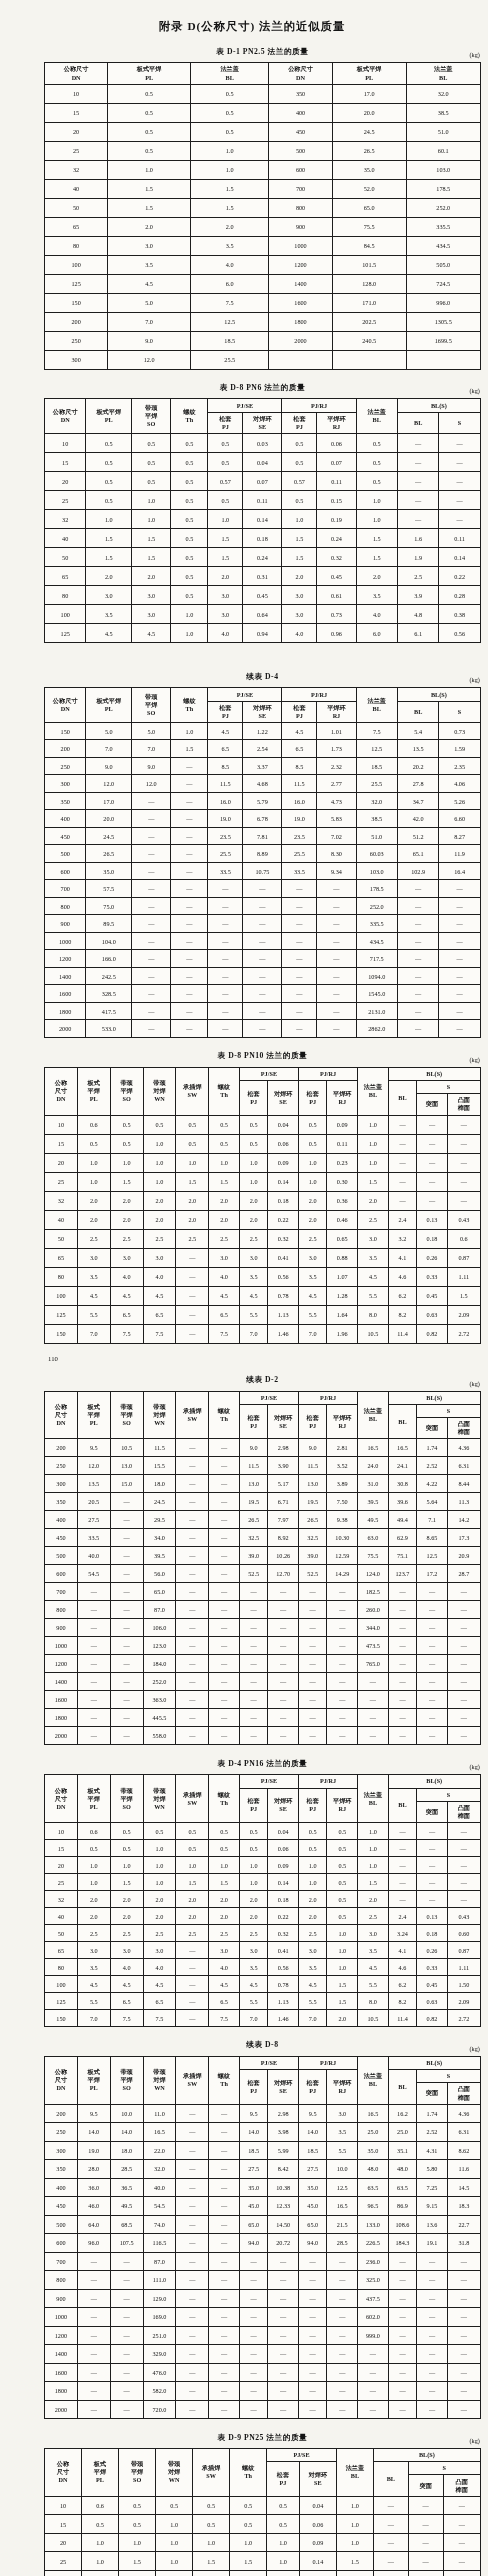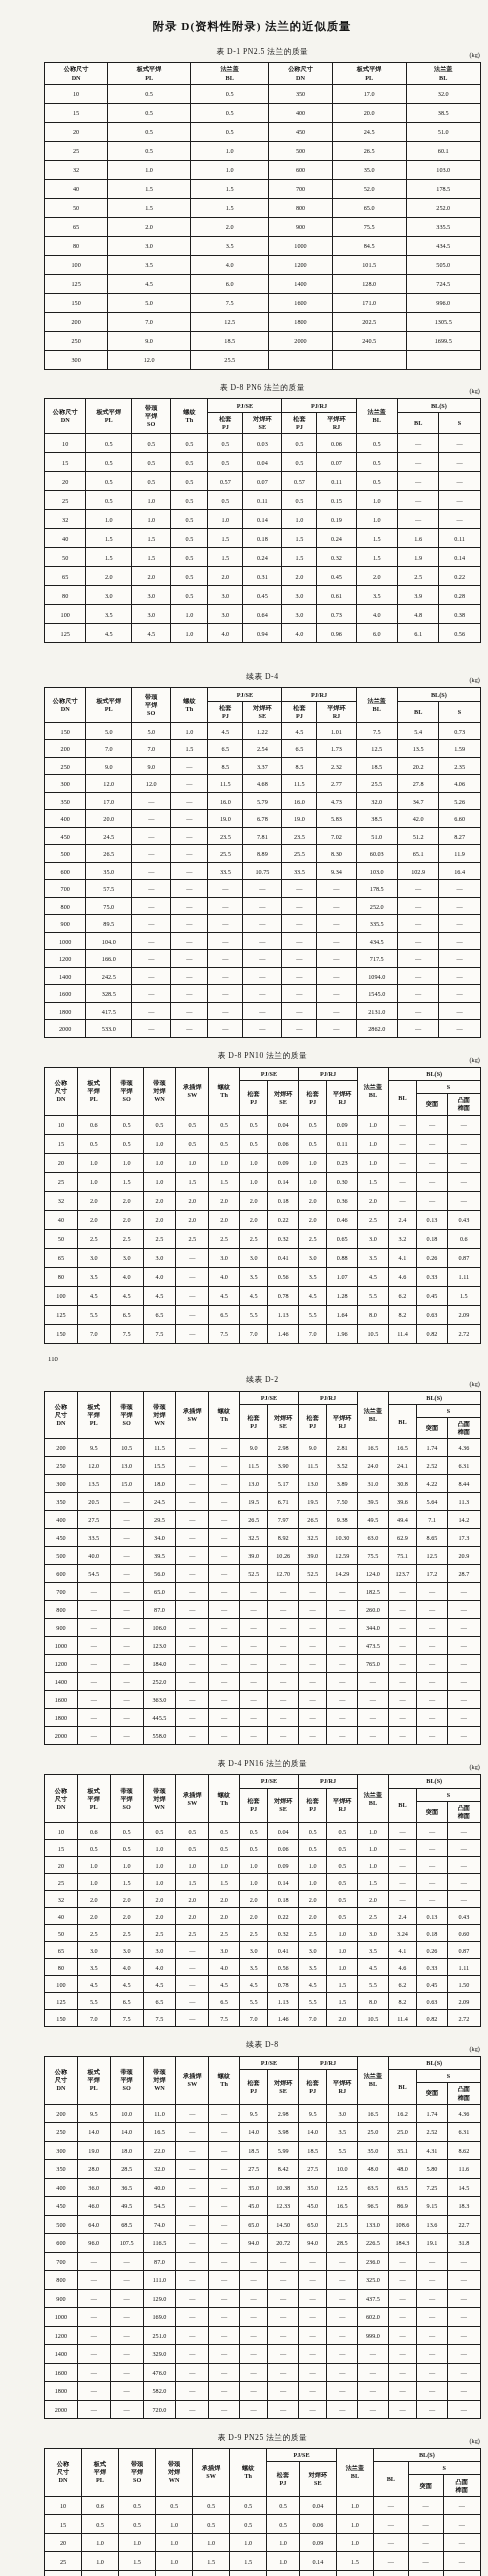--- a/index.html
+++ b/index.html
@@ -8,40 +8,40 @@
     font-family:"Liberation Serif","DejaVu Serif",serif;color:#141414;
   }
   .page{padding:15.5px 7.2px 20.6px 44px;}
   .main-title{
     text-align:center;font-size:11.3px;font-weight:bold;
     letter-spacing:1px;margin:3.1px 20.6px 4.1px 0;
   }
   .tsec{margin-top:13.4px;}
   .gap-lg{margin-top:29px;}
   .ttl{position:relative;text-align:center;margin-bottom:4.1px;height:11.3px;}
-  .tname{font-size:7.7px;font-weight:normal;letter-spacing:0.5px;}
+  .tname{font-size:7.7px;font-weight:bold;letter-spacing:0.5px;}
   .kg{position:absolute;right:1px;bottom:0;font-size:6.2px;font-weight:normal;}
   table.dtable{
     width:100%;border-collapse:collapse;table-layout:fixed;
     background:#fcfbf8;border:1px solid #161616;
   }
   table.dtable th,table.dtable td{
     border:0.5px solid #1d1d1d;text-align:center;vertical-align:middle;
     font-size:6.2px;padding:0.5px 1px;overflow:hidden;
   }
   table.dtable th{font-weight:bold;white-space:pre-line;line-height:1.3;padding:2.1px 1px;}
   table.dtable td{height:var(--rh,15.5px);}
   .pageno{margin:11.3px 0 1px 4.1px;font-size:6.7px;}
 </style>
 </head>
 <body>
 
 <div class="page">
 
-  <div class="main-title">附录 D(资料性附录)   法兰的近似质量</div>
+  <div class="main-title">附录 D(公称尺寸)   法兰的近似质量</div>
 
   <section class="tsec">
     <div class="ttl">
       <span class="tname">表 D-1  PN2.5 法兰的质量</span>
       <span class="kg">(kg)</span>
     </div>
     <table class="dtable" style="--rh: 17px;">
         <colgroup>
           <col style="width: 14.5%;">
           <col style="width: 19%;">

